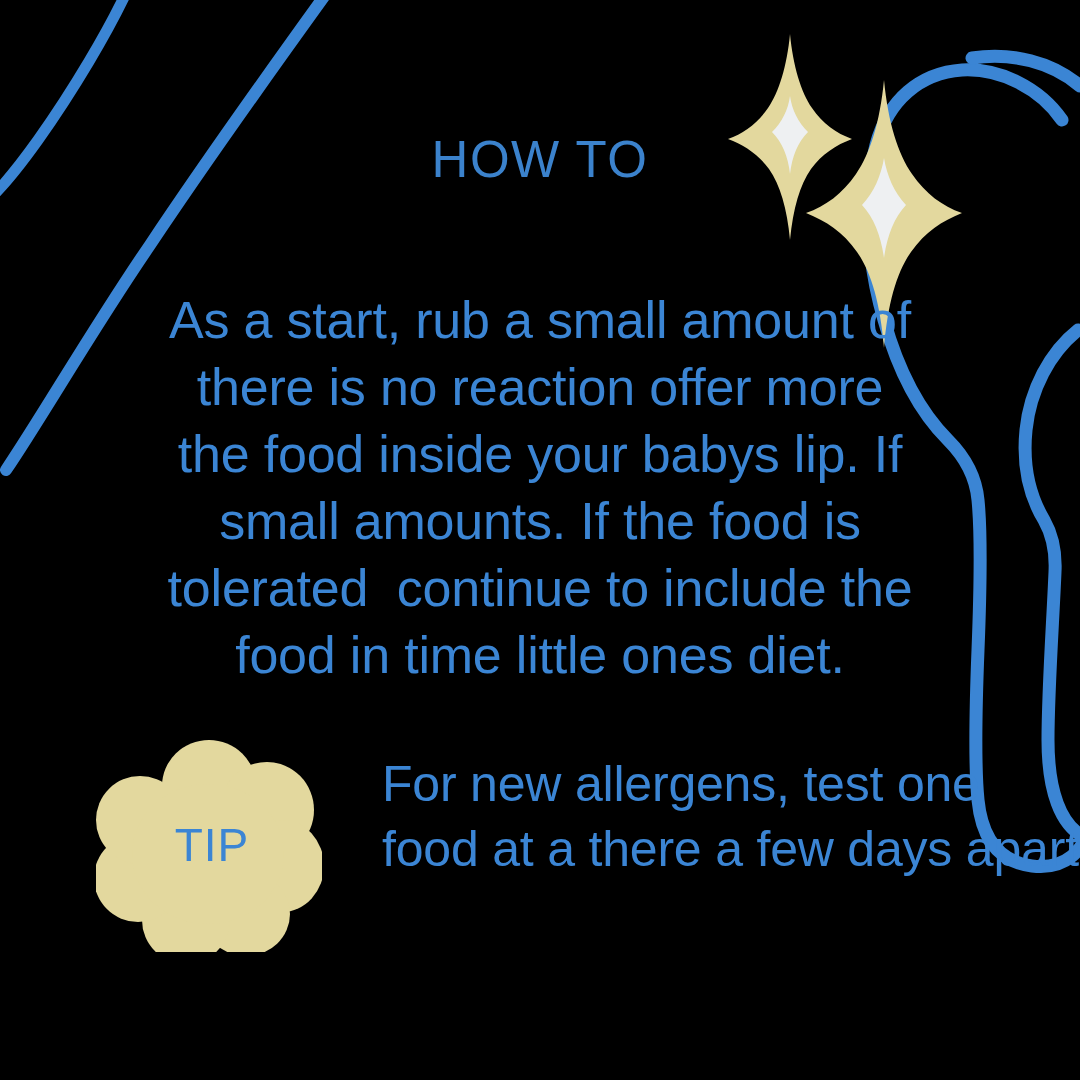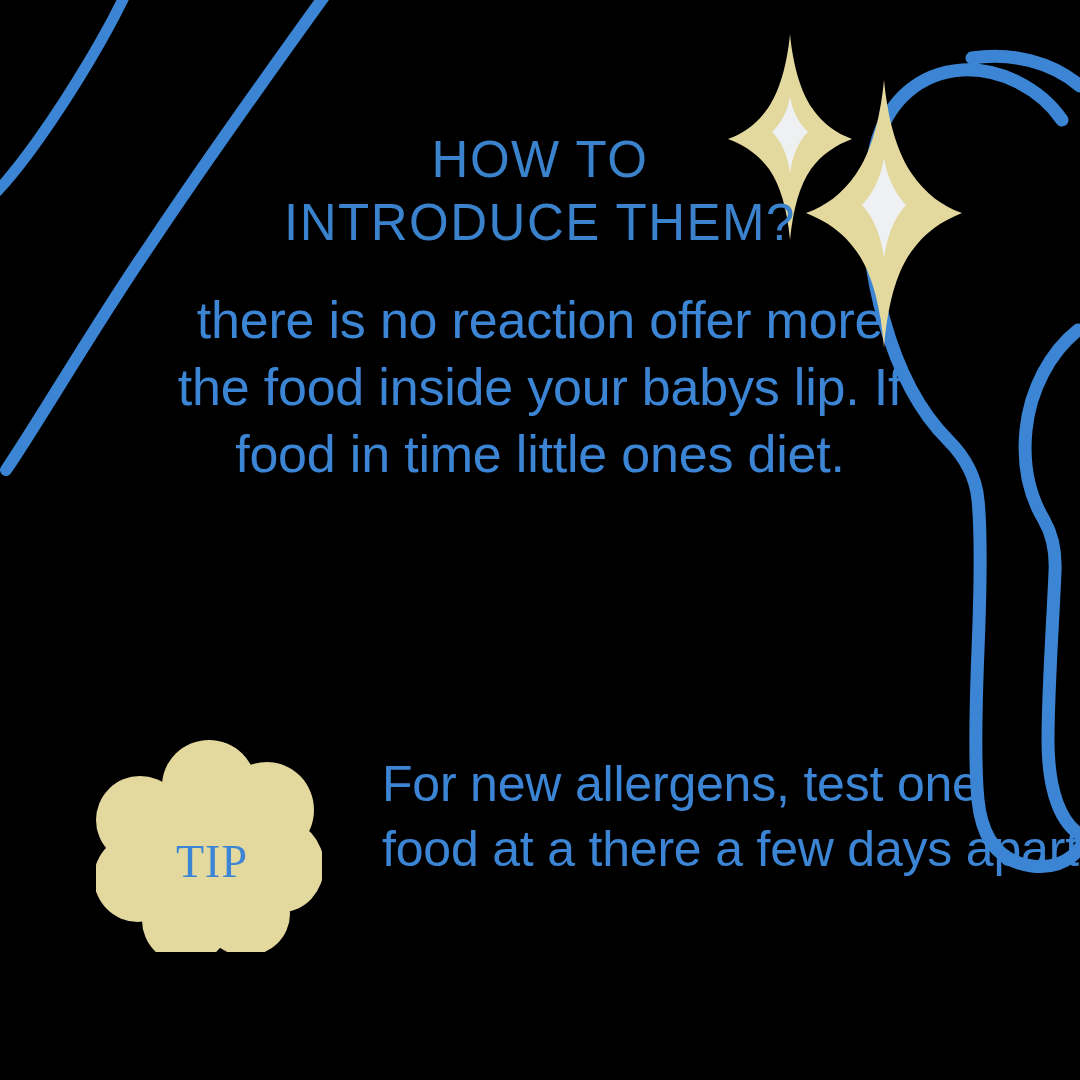--- a/index.html
+++ b/index.html
@@ -64,28 +64,28 @@
     position: absolute;
     left: 96px;
     top: 738px;
     width: 226px;
     height: 214px;
   }
   .tip-badge svg { display: block; width: 226px; height: 214px; }
   .tip-badge-label {
     position: absolute;
     left: 0;
-    top: 16px;
+    top: 0;
     width: 226px;
     height: 214px;
     display: flex;
     align-items: center;
     justify-content: center;
     color: #3b85d4;
-    font-family: Liberation Serif, serif;
+    font-family: Liberation Sans, sans-serif;
     font-weight: 400;
     font-size: 46px;
     letter-spacing: 1px;
     padding-left: 6px;
     box-sizing: border-box;
   }
 
   .tip-copy {
     position: absolute;
     left: 349px;
@@ -168,26 +168,28 @@
       <path d="M 884 158
                C 887 176 894 192 906 205
                C 894 218 887 236 884 258
                C 881 236 874 218 862 205
                C 874 192 881 176 884 158 Z" fill="#eef0f2"></path>
     </g>
   </svg>
 
   <div class="heading">
     <span class="heading-line">HOW TO</span>
-    <span class="heading-line">INTRODUCE THEM?</span>
   </div>
 
   <div class="body-copy">
+    <span class="body-line">As a start, rub a small amount of</span>
     <span class="body-line">there is no reaction offer more</span>
     <span class="body-line">the food inside your babys lip. If</span>
+    <span class="body-line">small amounts. If the food is</span>
+    <span class="body-line">tolerated  continue to include the</span>
     <span class="body-line">food in time little ones diet.</span>
   </div>
 
   <div class="tip-badge">
     <svg viewBox="0 0 226 214">
       <g fill="#e3d89e">
         <ellipse cx="113" cy="48" rx="47" ry="46"></ellipse>
         <ellipse cx="171" cy="72" rx="47" ry="48"></ellipse>
         <ellipse cx="186" cy="128" rx="42" ry="46"></ellipse>
         <ellipse cx="150" cy="176" rx="44" ry="42"></ellipse>

